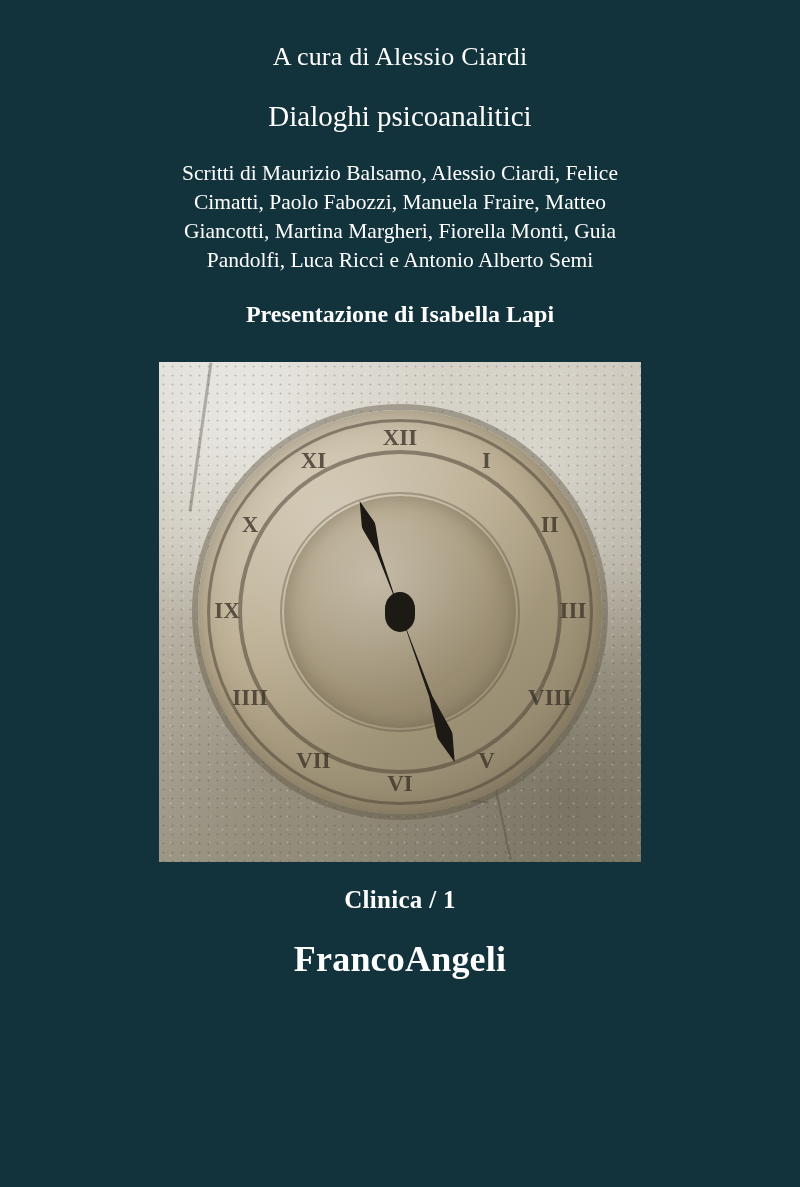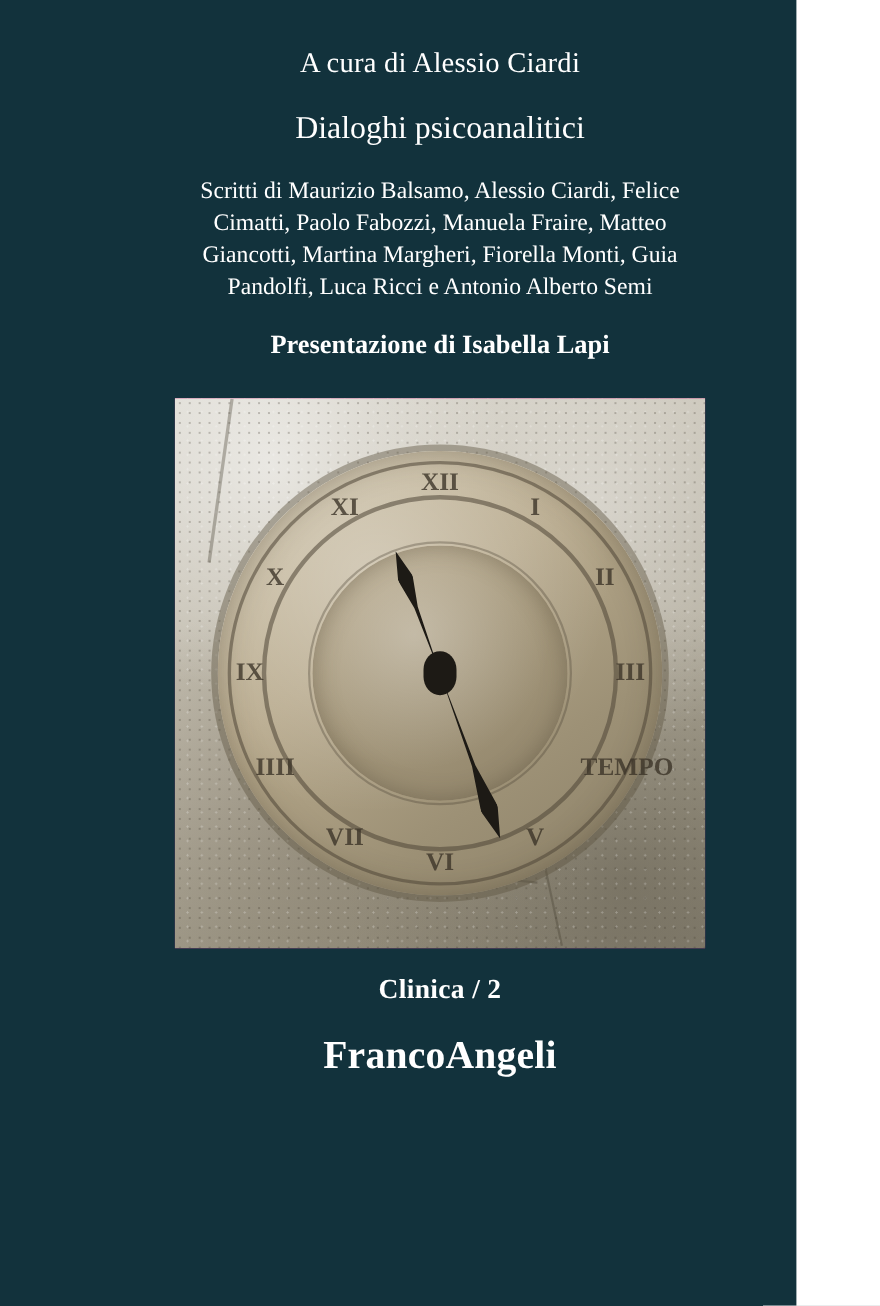--- a/index.html
+++ b/index.html
@@ -5,21 +5,21 @@
   html, body {
     margin: 0;
     padding: 0;
     background: #ffffff;
   }
   body {
     font-family: "Liberation Serif", serif;
   }
   .cover {
     position: relative;
-    width: 724px;
+    width: 800px;
     height: 1187px;
     background: #12323c;
     overflow: hidden;
     box-sizing: border-box;
   }
   .inner {
     position: absolute;
     left: 0;
     top: 0;
     width: 800px;
@@ -240,35 +240,35 @@
       <div class="dial-outer">
         <div class="dial-ring ring-a"></div>
         <div class="dial-ring ring-b"></div>
         <div class="dial-ring ring-c"></div>
         <div class="dial-inner"></div>
 
         <div class="numeral" style="transform: rotate(0deg) translateY(-173px) rotate(0deg);">XII</div>
         <div class="numeral" style="transform: rotate(30deg) translateY(-173px) rotate(-30deg);">I</div>
         <div class="numeral" style="transform: rotate(60deg) translateY(-173px) rotate(-60deg);">II</div>
         <div class="numeral" style="transform: rotate(90deg) translateY(-173px) rotate(-90deg);">III</div>
-        <div class="numeral" style="transform: rotate(120deg) translateY(-173px) rotate(-120deg);">TEMPO</div>
+        <div class="numeral" style="transform: rotate(120deg) translateY(-173px) rotate(-120deg);">VIII</div>
         <div class="numeral" style="transform: rotate(150deg) translateY(-173px) rotate(-150deg);">V</div>
         <div class="numeral" style="transform: rotate(180deg) translateY(-173px) rotate(-180deg);">VI</div>
         <div class="numeral" style="transform: rotate(210deg) translateY(-173px) rotate(-210deg);">VII</div>
         <div class="numeral" style="transform: rotate(240deg) translateY(-173px) rotate(-240deg);">IIII</div>
         <div class="numeral" style="transform: rotate(270deg) translateY(-173px) rotate(-270deg);">IX</div>
         <div class="numeral" style="transform: rotate(300deg) translateY(-173px) rotate(-300deg);">X</div>
         <div class="numeral" style="transform: rotate(330deg) translateY(-173px) rotate(-330deg);">XI</div>
 
         <div class="hand hand-hour"></div>
         <div class="hand hand-minute"></div>
         <div class="hand-cap"></div>
       </div>
     </div>
 
     <div class="series-block">
-      <div class="series-name">Clinica / 2</div>
+      <div class="series-name">Clinica / 1</div>
     </div>
 
     <div class="publisher">FrancoAngeli</div>
 
   </div>
 </div>
 
 </body></html>

